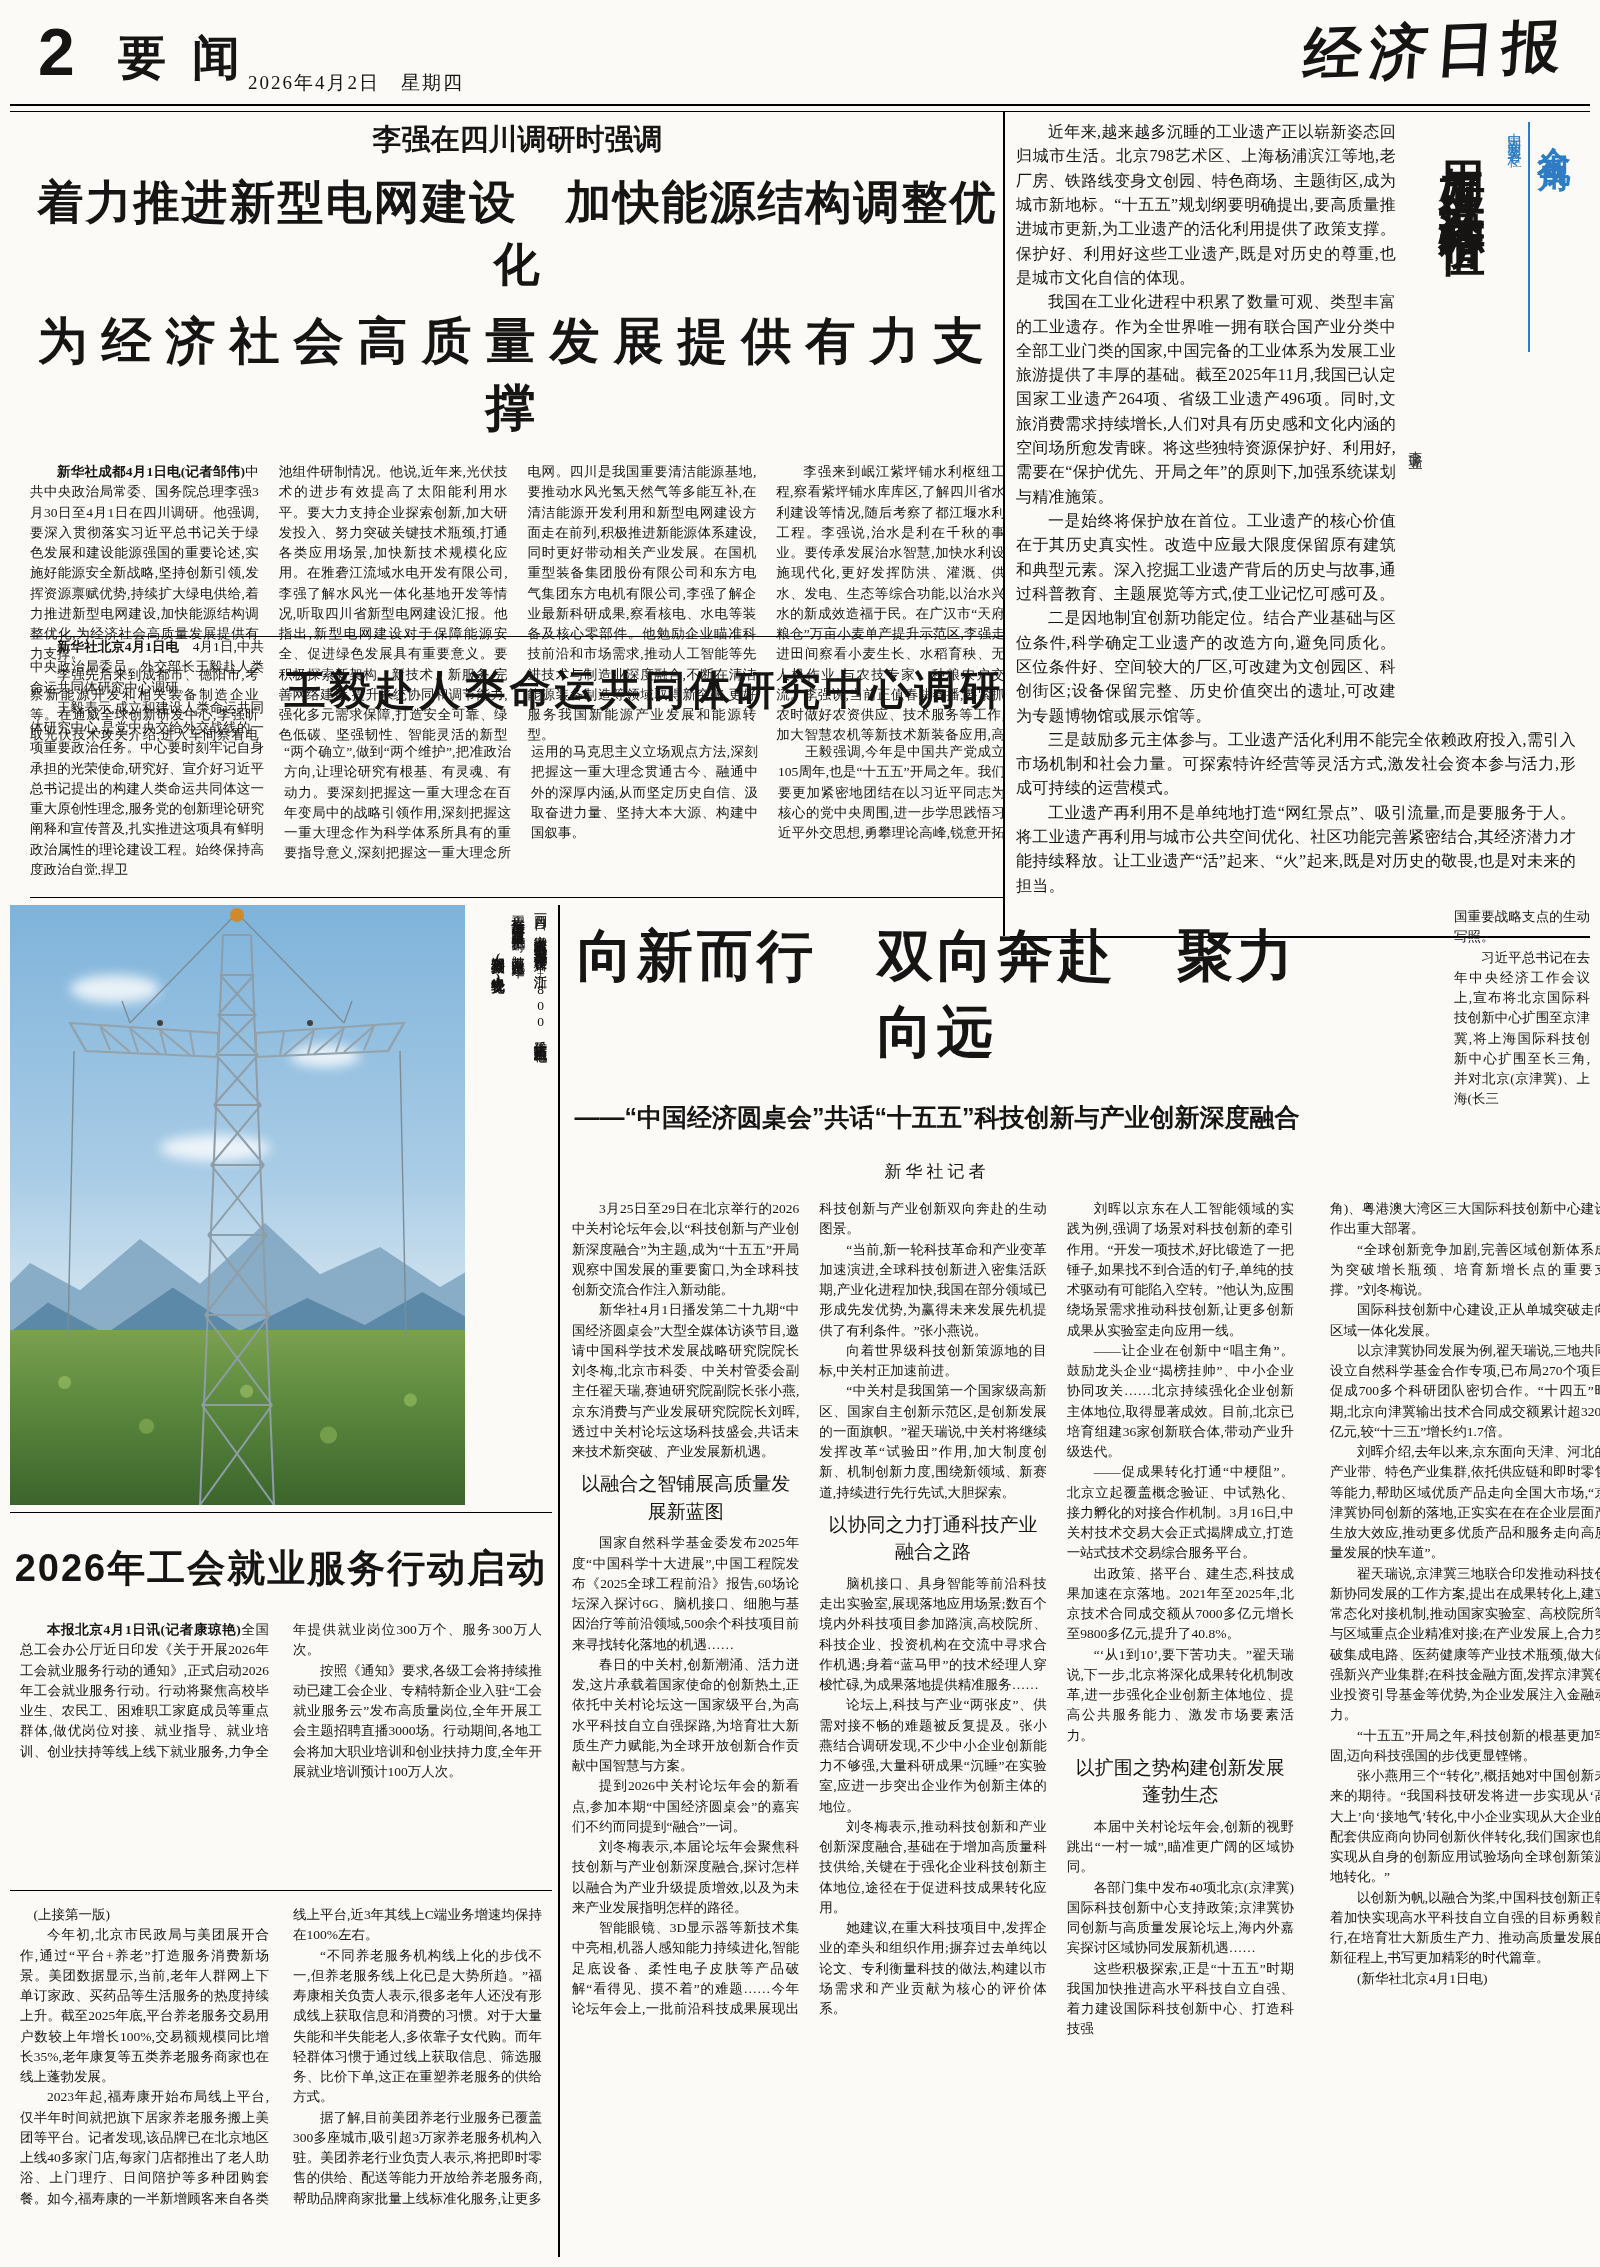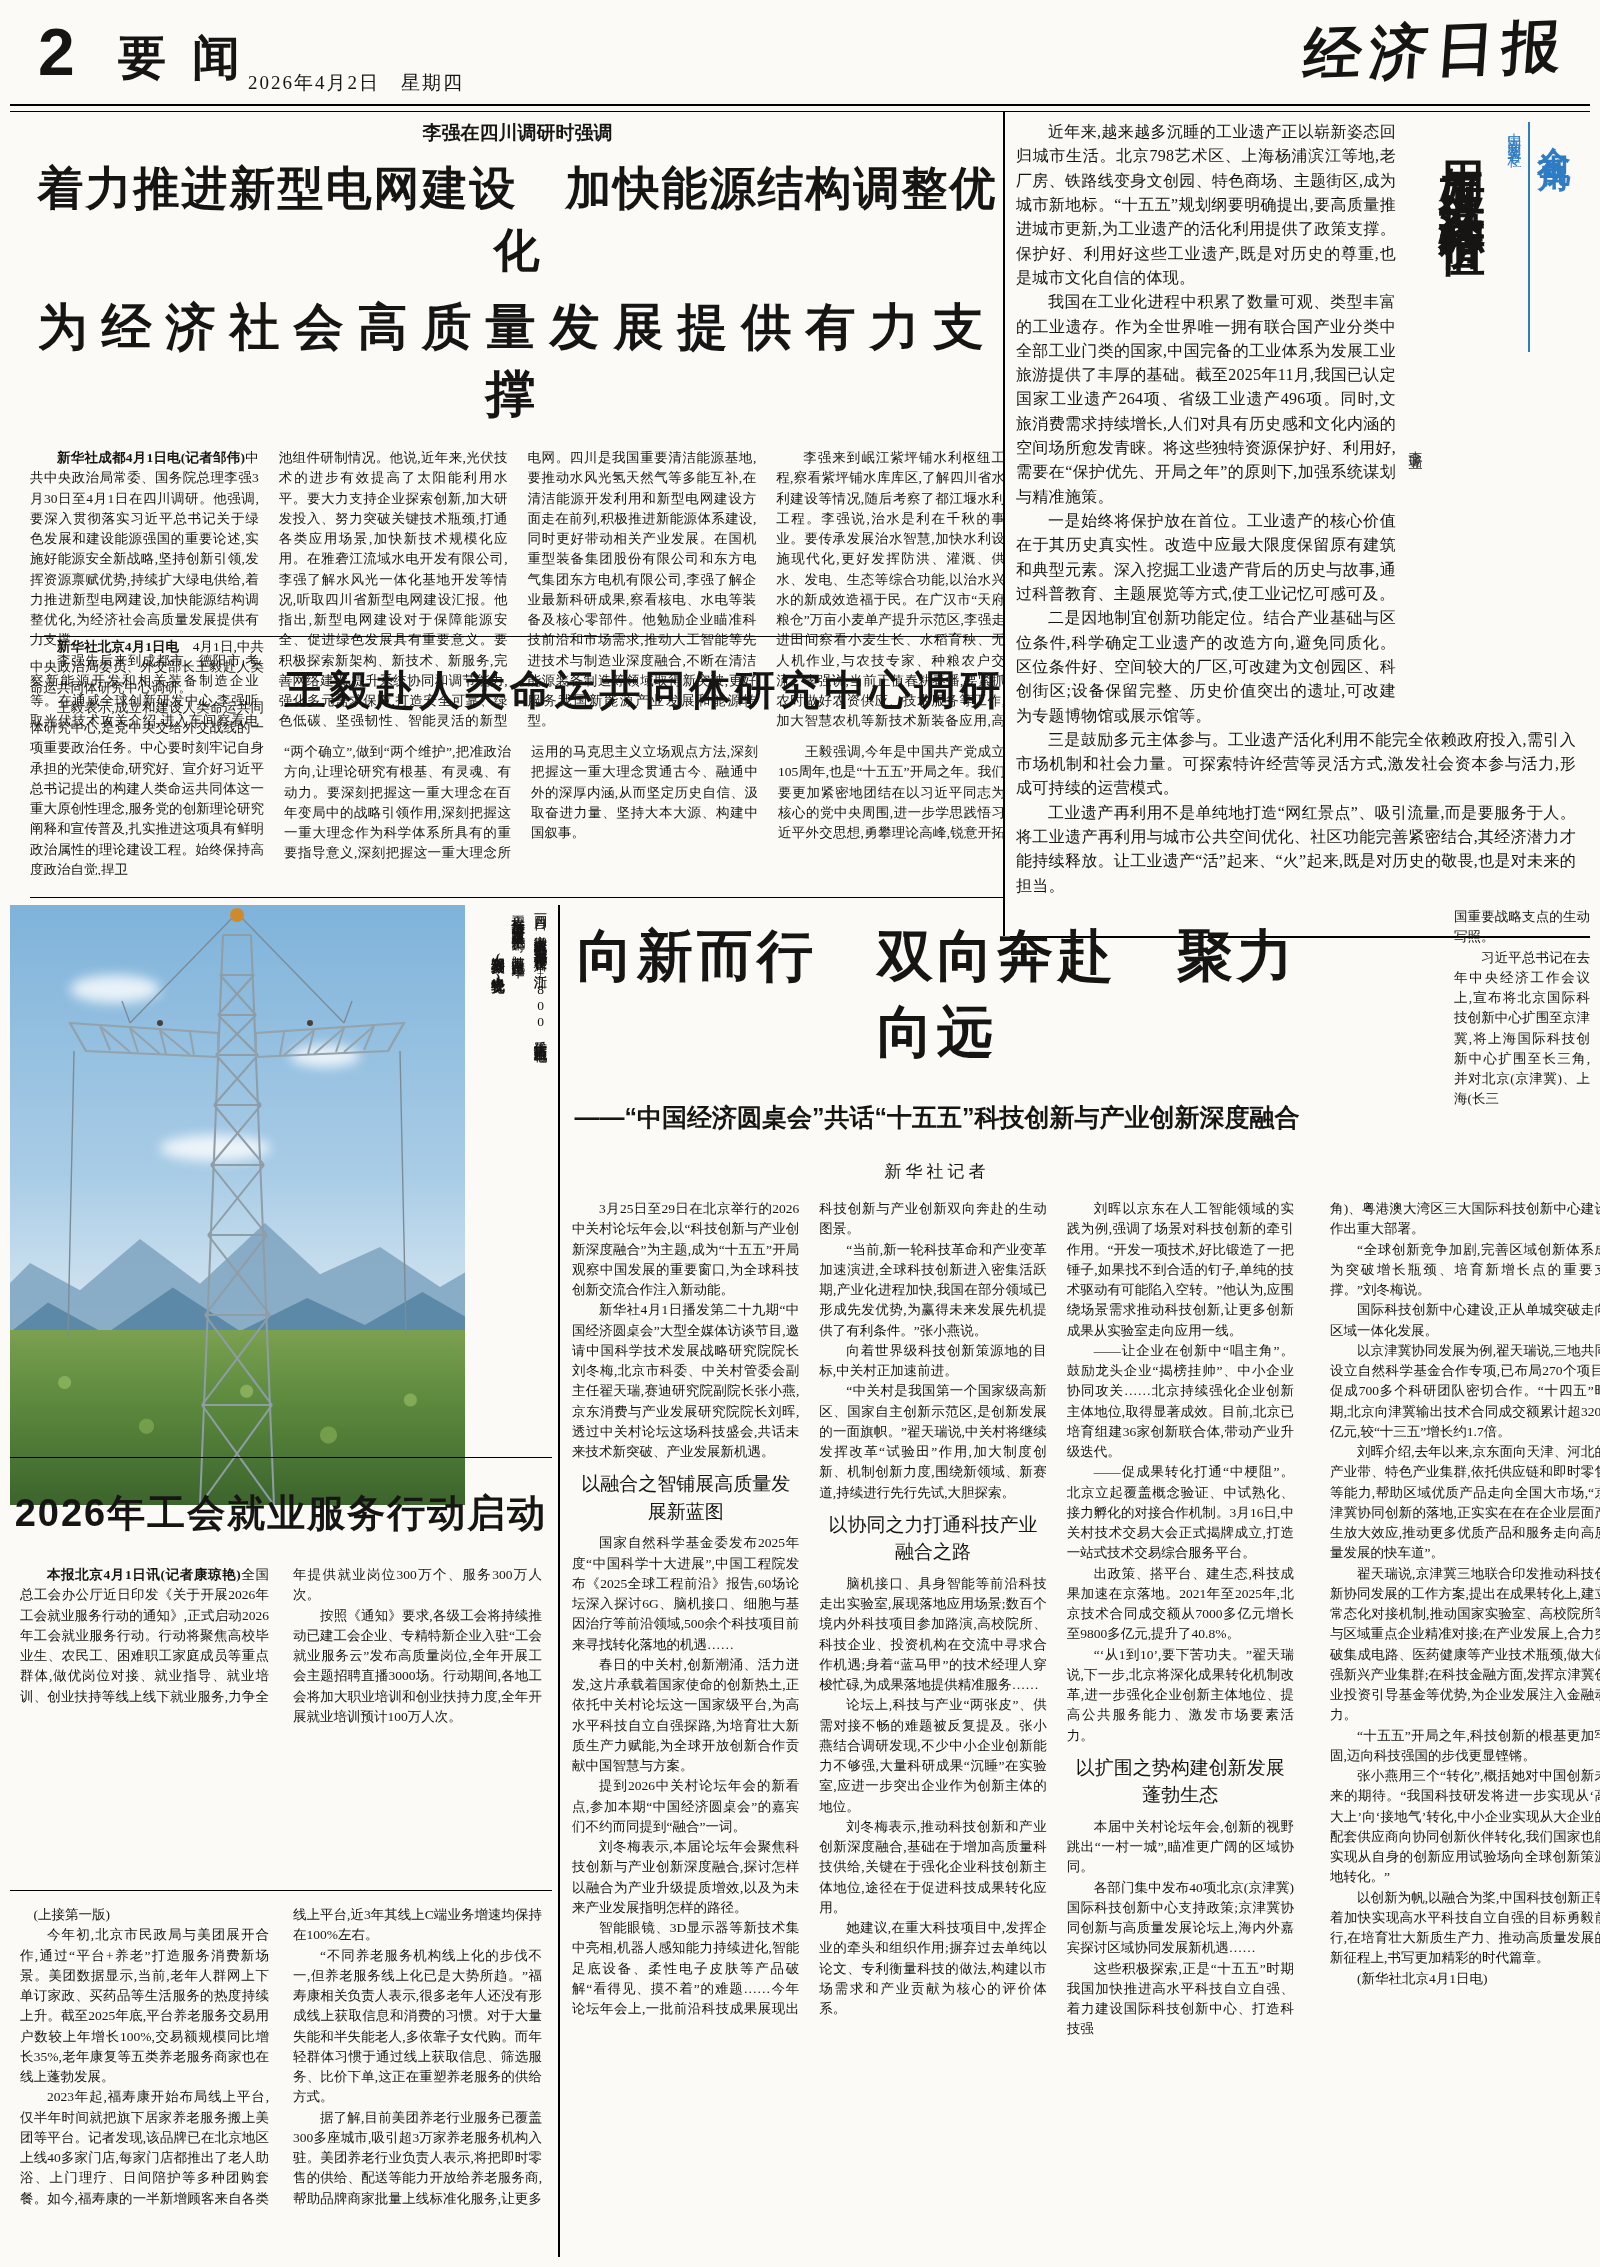--- a/index.html
+++ b/index.html
@@ -12,21 +12,21 @@
   .edate{position:absolute;left:218px;top:58px;font-size:19px;letter-spacing:2px;}
   .masthead{position:absolute;right:2px;top:0px;font-size:58px;font-weight:900;letter-spacing:8px;transform:skewX(-6deg) rotate(-2deg);font-family:"DejaVu Serif",serif;}
   .hdr-rule{position:absolute;left:10px;top:104px;width:1580px;height:5px;border-top:2.5px solid #000;border-bottom:1.2px solid #000;}
   
   .body{font-size:13.5px;line-height:1.5;text-align:justify;overflow:hidden;}
   .body p{margin:0;text-indent:2em;}
   .cont p:first-child{text-indent:0;}
   .subhead{font-family:"Liberation Sans",sans-serif;font-size:19px;font-weight:400;text-align:center;margin:8px 6px;line-height:1.45;text-indent:0 !important;break-inside:avoid;}
   
   .lead{position:absolute;left:30px;top:118px;width:975px;height:502px;}
-  .kicker{text-align:center;font-size:19px;font-weight:700;margin-top:2px;}
+  .kicker{text-align:center;font-size:29px;font-weight:700;margin-top:2px;}
   .h1a{text-align:center;font-size:46px;font-weight:700;letter-spacing:2px;margin-top:12px;font-family:"Liberation Sans",sans-serif;}
   .h1b{text-align:center;font-size:50px;font-weight:900;letter-spacing:14px;margin-top:12px;font-family:"Liberation Sans",sans-serif;}
   .lead .body{margin-top:20px;height:302px;column-count:4;column-gap:20px;}
   
   .vrule-right{position:absolute;left:1003px;top:112px;width:1.6px;height:824px;background:#000;}
   .jsj-bottomrule{position:absolute;left:1010px;top:936px;width:580px;height:2px;background:#000;}
   .jsj{position:absolute;left:1016px;top:120px;width:560px;height:812px;overflow:hidden;}
   .jsj .kai{font-size:16px;line-height:1.52;text-align:justify;letter-spacing:.3px;}
   .jsj .kai p{margin:0;text-indent:2em;}
   .jsj-float{float:right;width:170px;height:560px;position:relative;margin-left:10px;margin-bottom:6px;}
@@ -57,21 +57,21 @@
   
   .rt{position:absolute;left:572px;top:905px;width:1018px;height:1352px;}
   .rt-title{position:absolute;left:0;top:14px;width:730px;}
   .rt-h{font-size:56px;font-weight:900;text-align:center;letter-spacing:4px;}
   .rt-sub{font-size:25px;font-weight:700;text-align:center;margin-top:30px;font-family:"Liberation Sans",sans-serif;}
   .rt-byline{font-size:17px;text-align:center;margin-top:26px;letter-spacing:4px;}
   .rt-sidetop{position:absolute;left:882px;top:2px;width:136px;height:284px;}
   .rt-body{position:absolute;left:0;top:294px;width:722px;height:1056px;column-count:3;column-gap:20px;}
   .rt-side{position:absolute;left:758px;top:294px;width:278px;height:1056px;}
   
-  .un{position:absolute;left:10px;top:1457px;width:542px;height:372px;border-top:1.6px solid #000;}
+  .un{position:absolute;left:10px;top:1512px;width:542px;height:372px;border-top:1.6px solid #000;}
   .un-h{font-size:38px;font-weight:900;text-align:center;margin-top:30px;letter-spacing:2px;font-family:"Liberation Sans",sans-serif;}
   .un .body{margin-top:26px;height:250px;column-count:2;column-gap:24px;padding:0 10px;}
   
   .cd{position:absolute;left:10px;top:1890px;width:542px;height:368px;border-top:1.6px solid #000;}
   .cd .body{margin-top:14px;height:344px;column-count:2;column-gap:24px;padding:0 10px;}
   .cd .tag{text-indent:1em !important;}
 </style>
 </head>
 <body>
 

